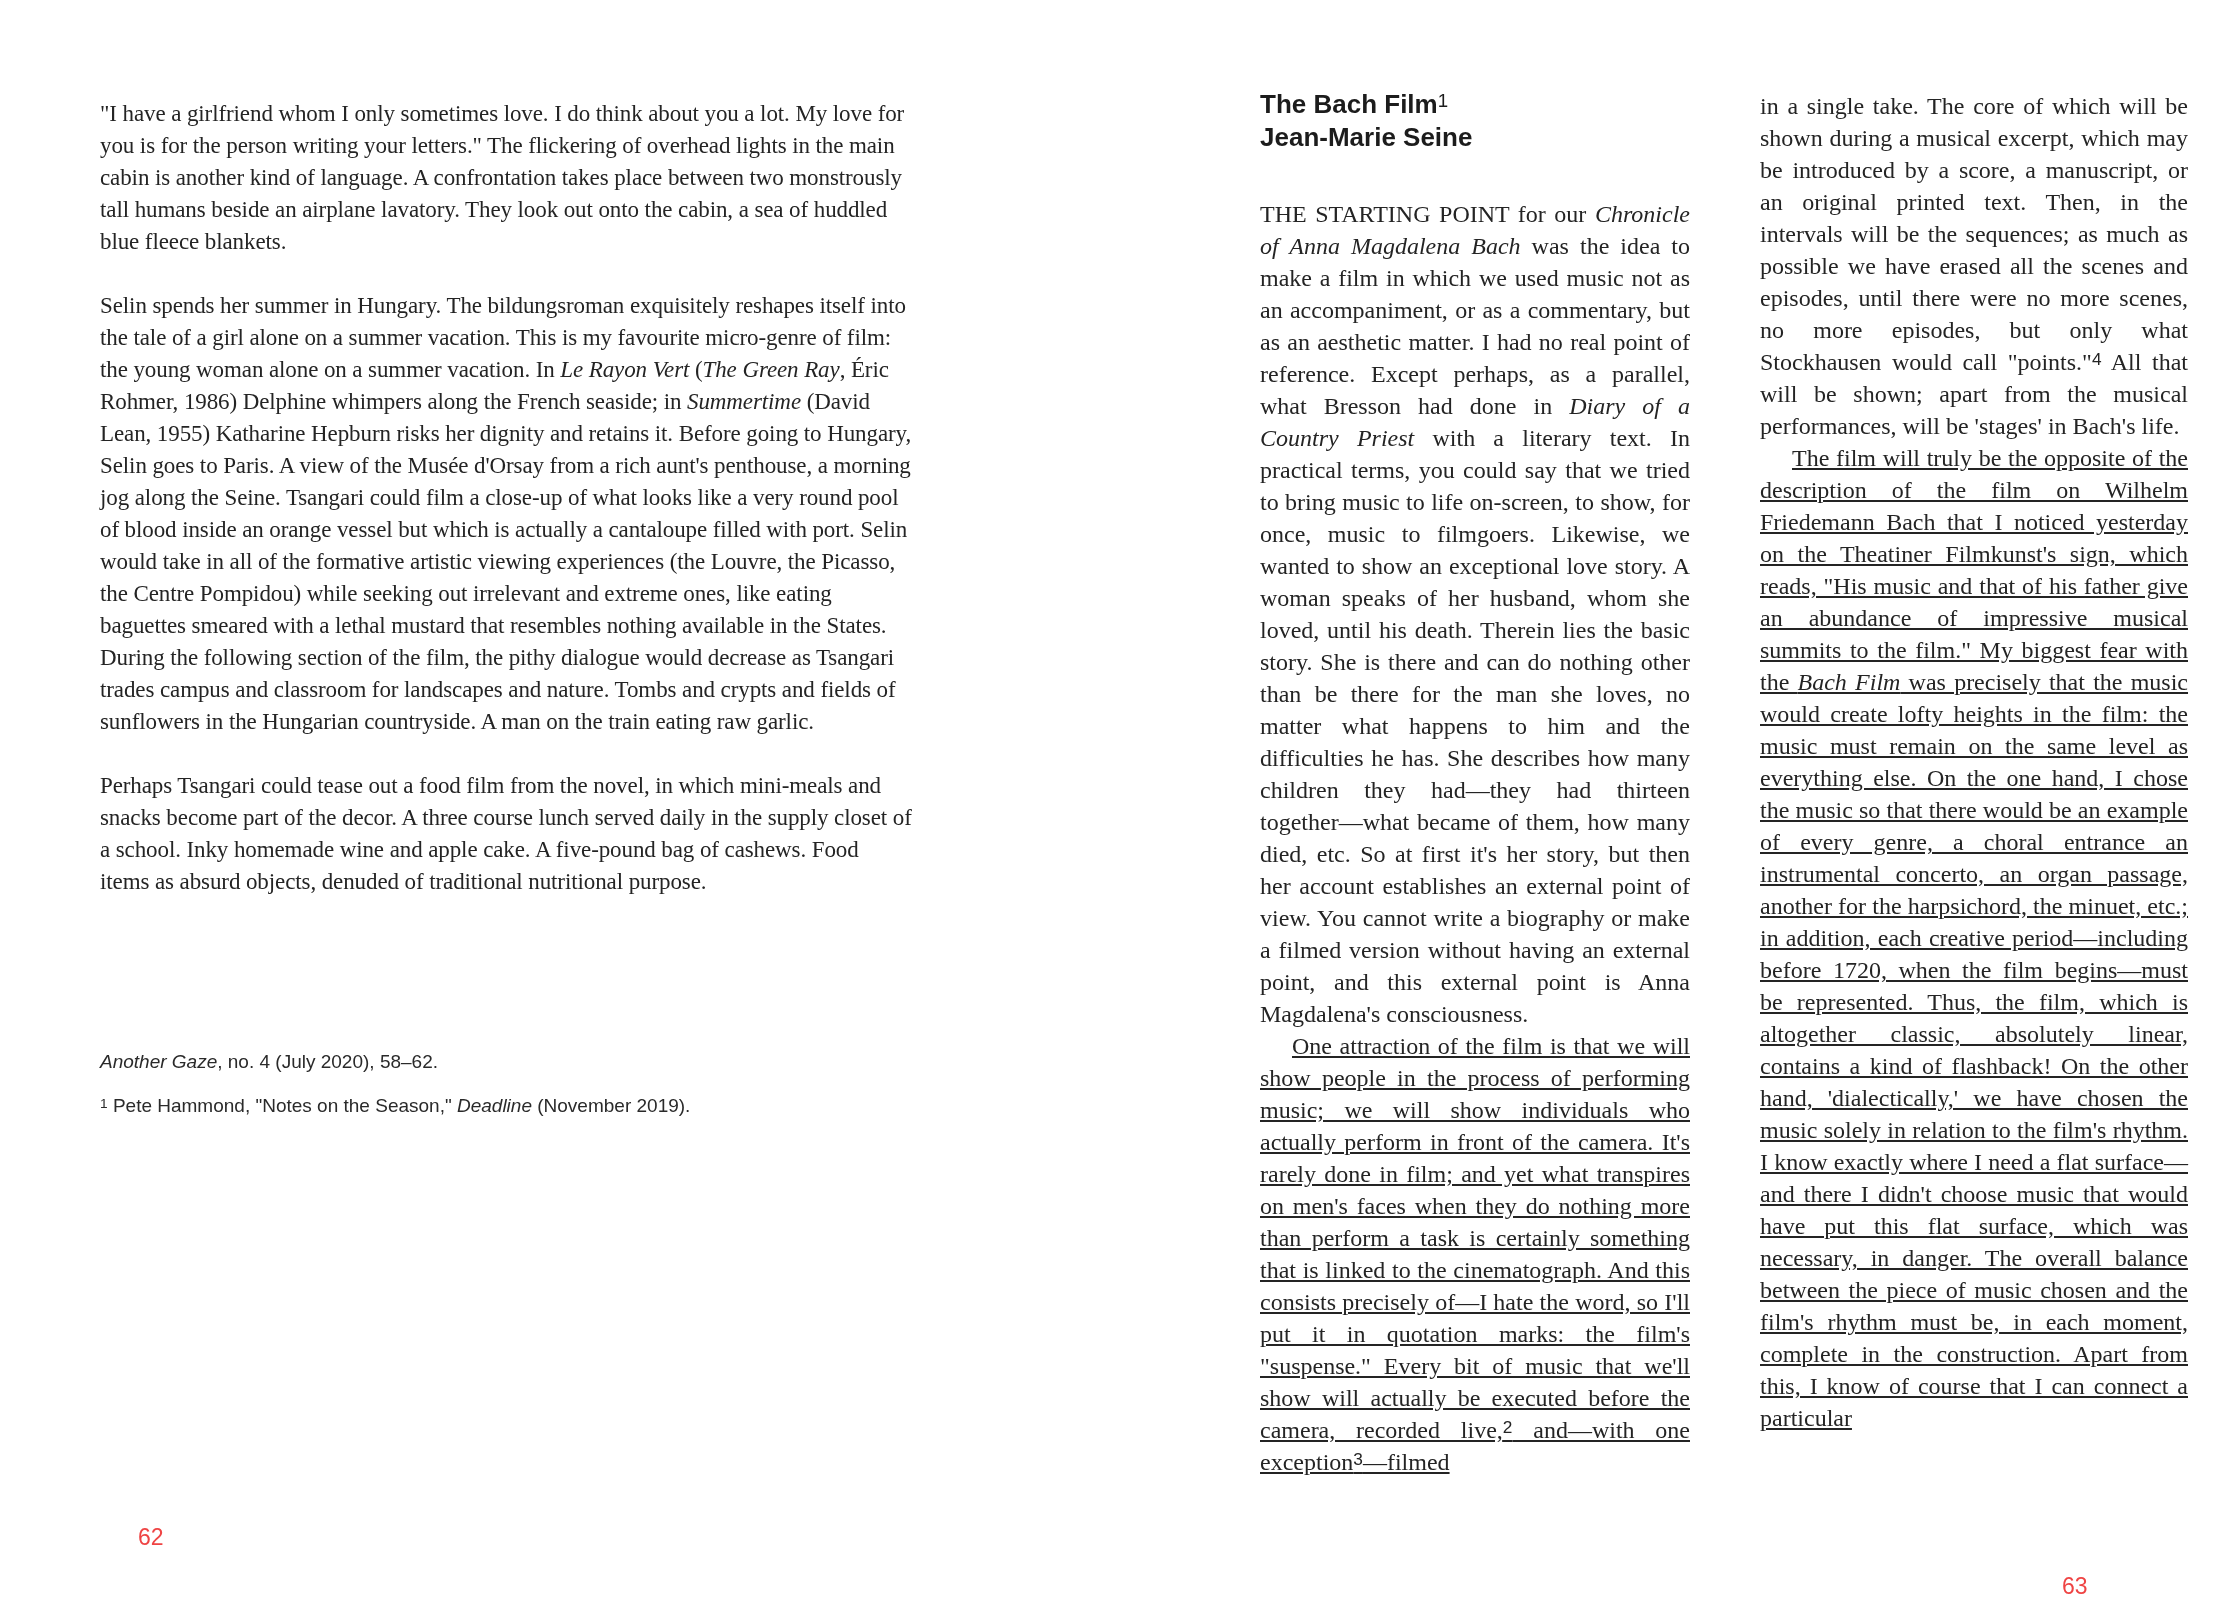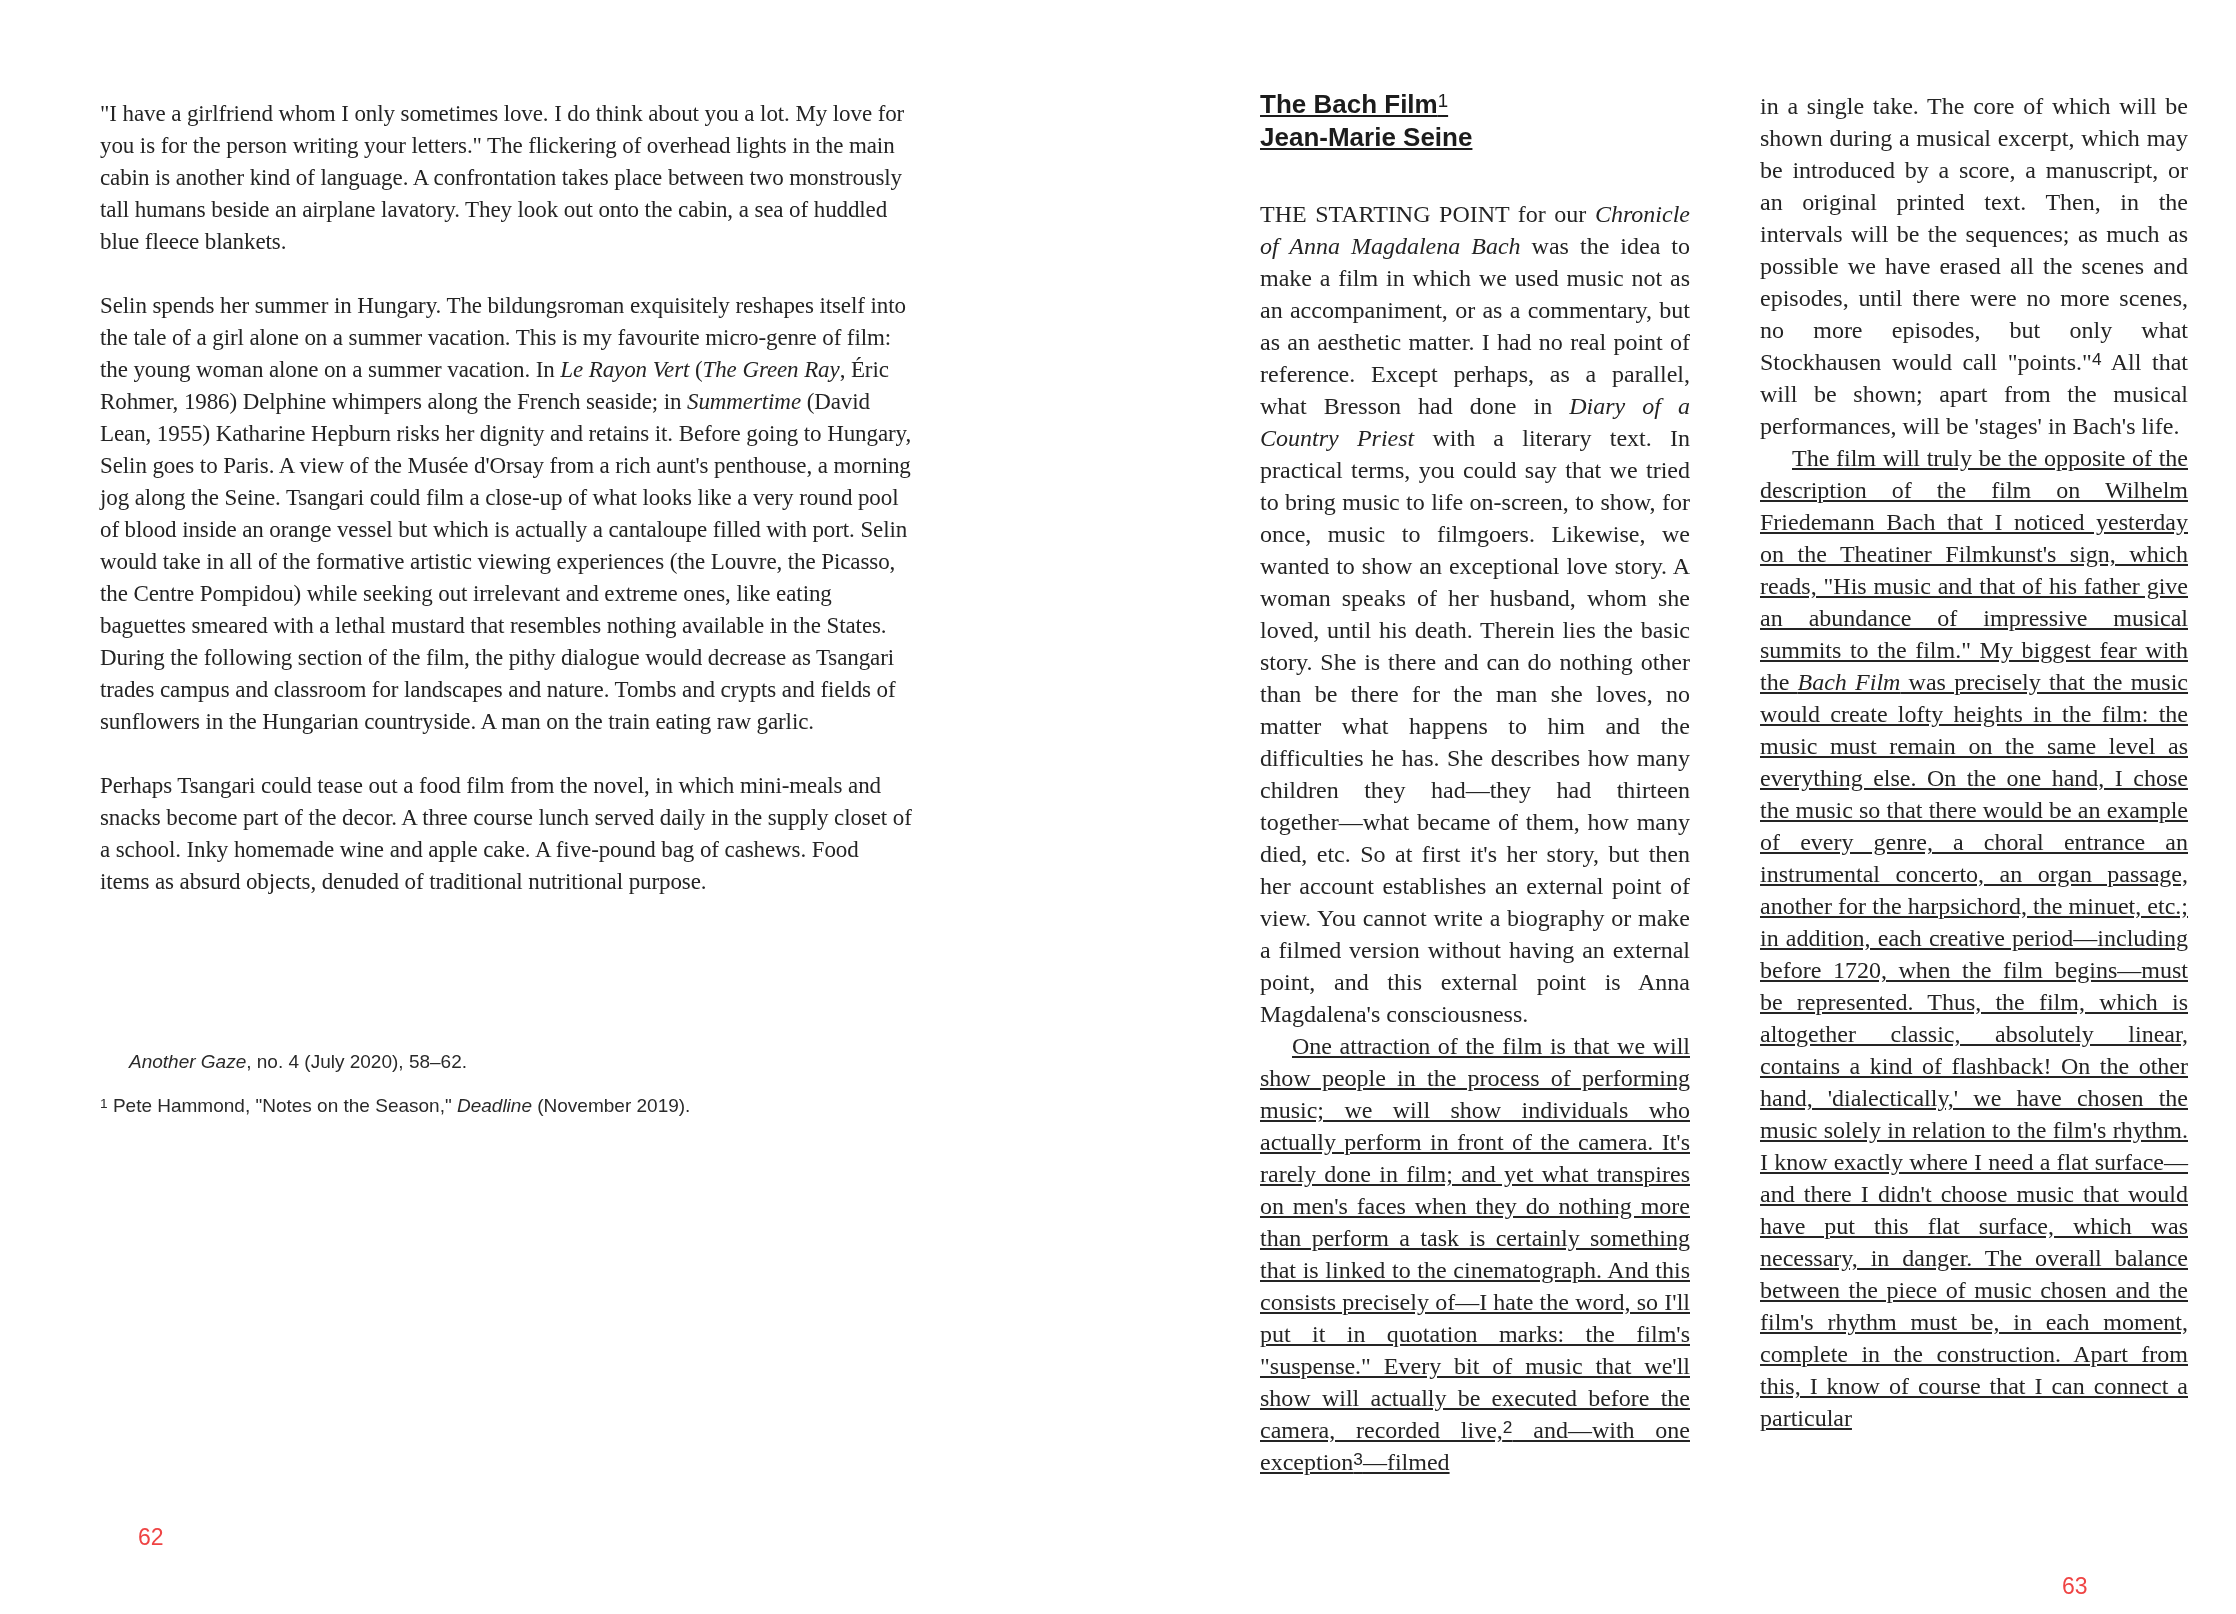--- a/index.html
+++ b/index.html
@@ -62,21 +62,20 @@
   
   .article-heading {
     left: 1260px;
     top: 88px;
     width: 430px;
     font-family: "Liberation Sans", sans-serif;
     font-size: 26px;
     line-height: 33px;
     font-weight: bold;
     color: #1c1c1c;
-    text-decoration: underline;
   }
   .col {
     width: 430px;
     font-family: "Liberation Serif", serif;
     font-size: 24px;
     line-height: 32px;
     color: #242424;
     text-align: justify;
     hyphens: auto;
     -webkit-hyphens: auto;
@@ -99,21 +98,21 @@
 </style>
 </head>
 <body>
 
 <section class="abs left-body">
   <p><span>"I have a girlfriend whom I only sometimes love. I do think about you a lot. My love for you is for the person writing your letters." The flickering of overhead lights in the main cabin is another kind of language. A confrontation takes place between two monstrously tall humans beside an airplane lavatory. They look out onto the cabin, a sea of huddled blue fleece blankets.</span></p>
   <p><span>Selin spends her summer in Hungary. The bildungsroman exquisitely reshapes itself into the tale of a girl alone on a summer vacation. This is my favourite micro-genre of film: the young woman alone on a summer vacation. In </span><span style="font-style: italic;">Le Rayon Vert</span><span> (</span><span style="font-style: italic;">The Green Ray</span><span>, Éric Rohmer, 1986) Delphine whimpers along the French seaside; in </span><span style="font-style: italic;">Summertime</span><span> (David Lean, 1955) Katharine Hepburn risks her dignity and retains it. Before going to Hungary, Selin goes to Paris. A view of the Musée d'Orsay from a rich aunt's penthouse, a morning jog along the Seine. Tsangari could film a close-up of what looks like a very round pool of blood inside an orange vessel but which is actually a cantaloupe filled with port. Selin would take in all of the formative artistic viewing experiences (the Louvre, the Picasso, the Centre Pompidou) while seeking out irrelevant and extreme ones, like eating baguettes smeared with a lethal mustard that resembles nothing available in the States. During the following section of the film, the pithy dialogue would decrease as Tsangari trades campus and classroom for landscapes and nature. Tombs and crypts and fields of sunflowers in the Hungarian countryside. A man on the train eating raw garlic.</span></p>
   <p><span>Perhaps Tsangari could tease out a food film from the novel, in which mini-meals and snacks become part of the decor. A three course lunch served daily in the supply closet of a school. Inky homemade wine and apple cake. A five-pound bag of cashews. Food items as absurd objects, denuded of traditional nutritional purpose.</span></p>
 </section>
 
-<div class="abs citation"><span style="font-style: italic; margin-left: 29px;">Another Gaze</span><span>, no. 4 (July 2020), 58–62.</span></div>
+<div class="abs citation"><span style="font-style: italic;">Another Gaze</span><span>, no. 4 (July 2020), 58–62.</span></div>
 
 <div class="abs footnote"><sup>1</sup><span> Pete Hammond, "Notes on the Season," </span><span style="font-style: italic;">Deadline</span><span> (November 2019).</span></div>
 
 <div class="abs pagenum pagenum-left">62</div>
 
 <header class="abs article-heading">
   <div><span>The Bach Film</span><sup>1</sup></div>
   <div>Jean-Marie Seine</div>
 </header>
 

